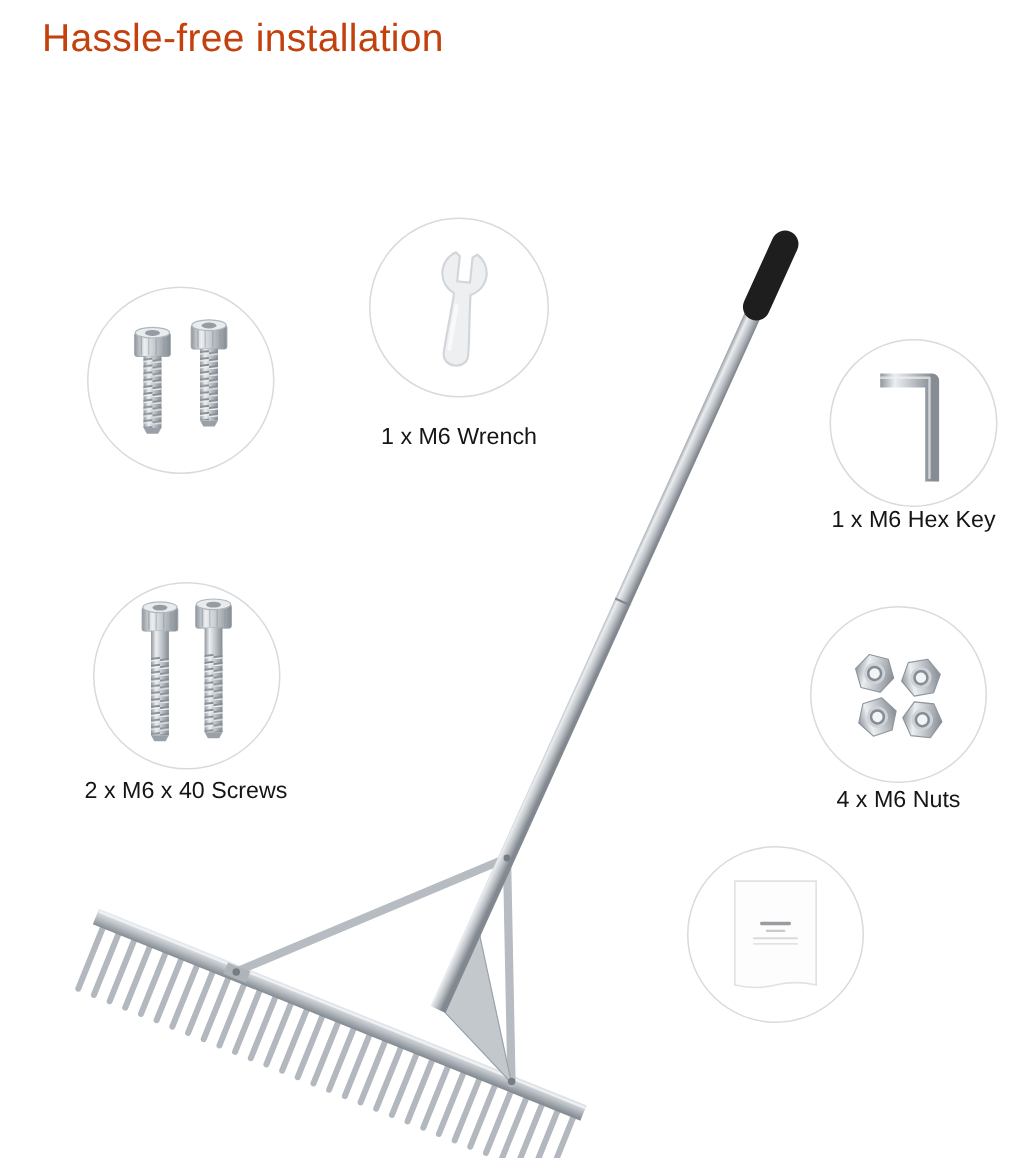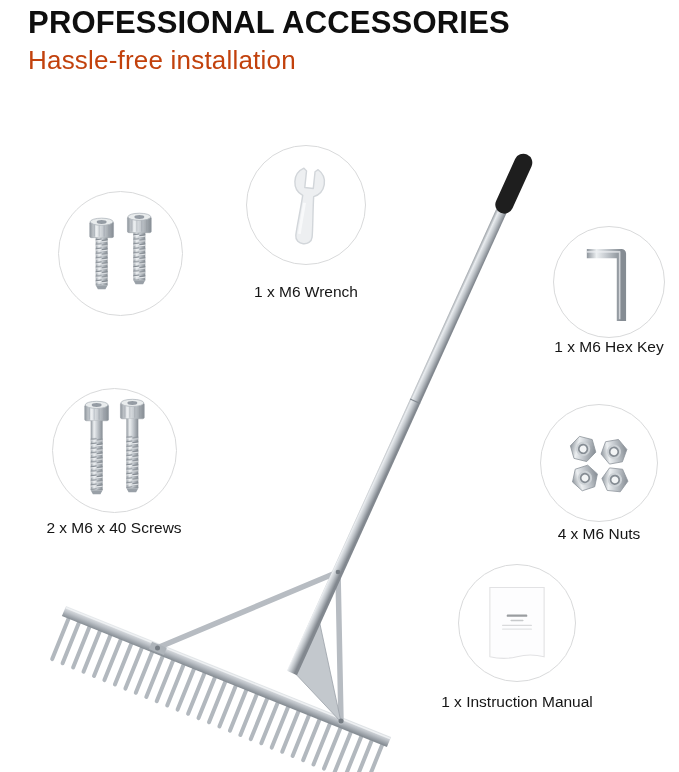--- a/index.html
+++ b/index.html
@@ -52,21 +52,20 @@
     </g>
     <g id="nutShape">
       <path d="M14,0 7,12.12 -7,12.12 -14,0 -7,-12.12 7,-12.12 Z" fill="url(#gMetal)" stroke="#8d949b" stroke-width="0.8" stroke-linejoin="round"></path>
       <circle r="7.6" fill="#cdd2d6"></circle>
       <circle r="4.6" fill="#f2f4f5" stroke="#858c93" stroke-width="1.8"></circle>
     </g>
   </defs>
 </svg>
 
 <header class="header">
-  <div class="title">PROFESSIONAL ACCESSORIES</div>
   <div class="subtitle">Hassle-free installation</div>
 </header>
 
 <svg class="rake-svg" width="679" height="772" viewBox="0 0 679 772">
   <g id="rake-teeth" stroke="#b2b8be" stroke-width="4" stroke-linecap="round">
       <line x1="69.4" y1="616.4" x2="52.2" y2="659.1"></line>
       <line x1="79.8" y1="620.6" x2="62.6" y2="663.3"></line>
       <line x1="90.3" y1="624.8" x2="73.1" y2="667.5"></line>
       <line x1="100.7" y1="629.0" x2="83.5" y2="671.7"></line>
       <line x1="111.2" y1="633.3" x2="94.0" y2="675.9"></line>
@@ -155,21 +154,21 @@
 <figure class="callout" style="left:499px;top:226px">
   <div class="circle" style="width:112px;height:112px">
     <svg viewBox="-62 -62 124 124">
       <polyline points="-25,-32 14,-32 14,44" fill="none" stroke="url(#gMetal)" stroke-width="10.5" stroke-linejoin="round"></polyline>
       <polyline points="-25,-34 12,-34 12,42" fill="none" stroke="#eef0f2" stroke-width="1.8" stroke-linejoin="round" opacity="0.7"></polyline>
     </svg>
   </div>
   <figcaption class="label" style="">1 x M6 Hex Key</figcaption>
 </figure>
 
-<figure class="callout" style="left:4px;top:388px">
+<figure class="callout" style="left:14px;top:388px">
   <div class="circle" style="width:125px;height:125px">
     <svg viewBox="-62 -62 124 124">
       <g transform="translate(-18,0)">
         <use href="#screwHead" y="-30"></use>
         <rect x="-6" y="-30" width="12" height="70" fill="url(#gMetal)"></rect>
         <rect x="-6" y="-13" width="12" height="53" fill="url(#pThread)"></rect>
         <path d="M-6,40 L6,40 L3.8,44 L-3.8,44 Z" fill="#99a0a7"></path>
       </g>
       <g transform="translate(18,-2)">
         <use href="#screwHead" y="-30"></use>
@@ -197,14 +196,13 @@
 <figure class="callout" style="left:407px;top:564px">
   <div class="circle" style="width:118px;height:118px">
     <svg viewBox="-62 -62 124 124">
       <path d="M-29,-38 L29,-38 L29,36 Q14,32.5 0,36 Q-14,39.5 -29,36 Z" fill="#fdfdfe" stroke="#e2e2e4" stroke-width="1.2"></path>
       <rect x="-11" y="-9" width="22" height="2.4" rx="1" fill="#9a9da0"></rect>
       <rect x="-7" y="-3.4" width="14" height="1.6" rx="0.8" fill="#c7c9cb"></rect>
       <rect x="-16" y="2" width="32" height="1.3" rx="0.6" fill="#d9dadc"></rect>
       <rect x="-16" y="6" width="32" height="1.3" rx="0.6" fill="#e2e3e5"></rect>
     </svg>
   </div>
-  <figcaption class="label" style="margin-top:11px">1 x Instruction Manual</figcaption>
 </figure>
 
 </body></html>

